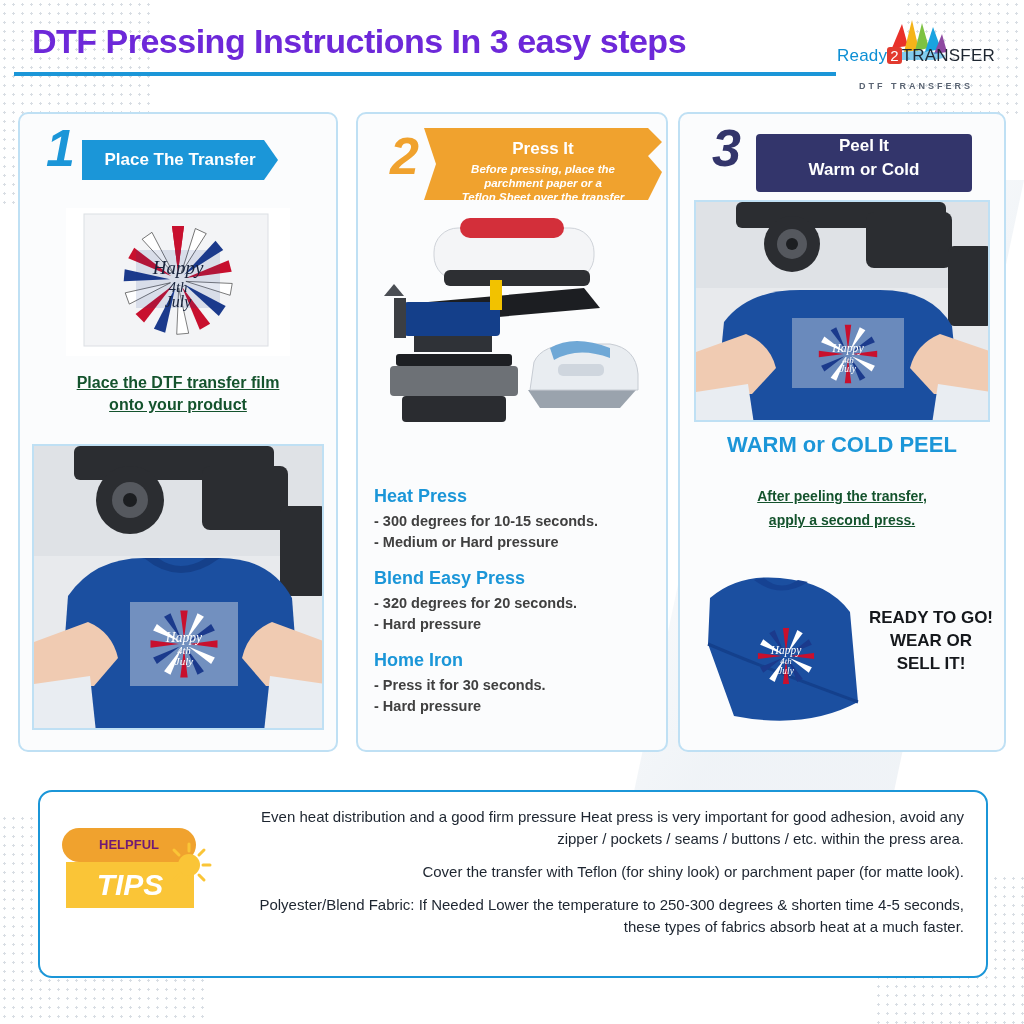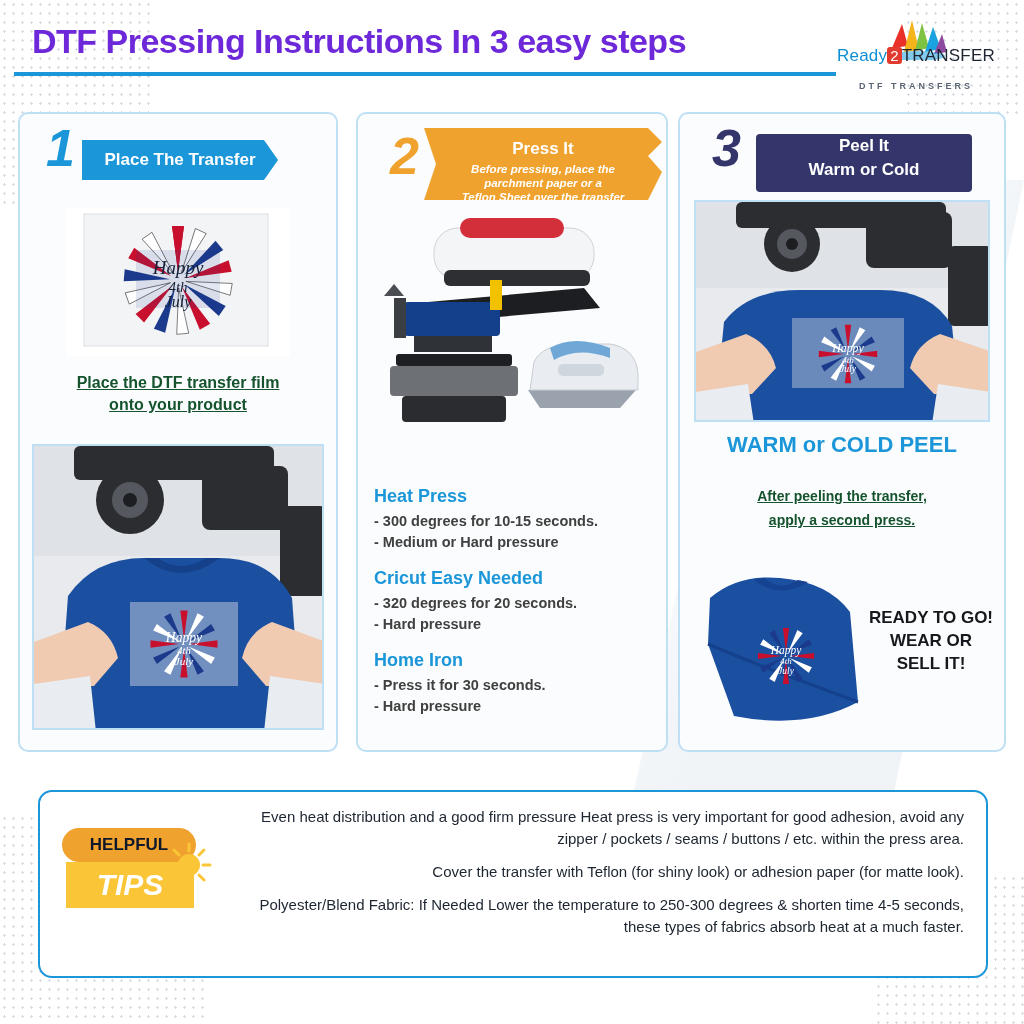--- a/index.html
+++ b/index.html
@@ -99,22 +99,22 @@
   .hp p { font-size: 14.5px; font-weight: bold; color: #404040; line-height: 21px; }
 
   
   .tips {
     position: absolute; left: 38px; top: 790px; width: 950px; height: 188px;
     border: 2px solid #1b96d8; border-radius: 14px; background: #fff;
   }
   .tips-badge { position: absolute; left: 62px; top: 818px; width: 150px; height: 120px; }
   .tb-top {
     position: absolute; left: 0; top: 10px; width: 134px; height: 34px;
-    background: #f0a22e; border-radius: 17px; color: #0f172a; font-weight: bold;
-    font-size: 17px; text-align: center; line-height: 34px;
+    background: #f0a22e; border-radius: 17px; color: #701a75; font-weight: bold;
+    font-size: 13px; text-align: center; line-height: 34px;
   }
   .tb-bot {
     position: absolute; left: 4px; top: 44px; width: 128px; height: 46px;
     background: #fac537; color: #fff; font-weight: bold; font-size: 30px;
     text-align: center; line-height: 46px; font-style: italic;
     clip-path: polygon(0 0, 128px 0, 128px 46px, 26px 46px, 18px 62px, 14px 46px, 0 46px);
   }
   .tb-sun { position: absolute; left: 104px; top: 24px; width: 46px; height: 46px; }
   .tips-text { position: absolute; left: 238px; top: 806px; width: 726px; text-align: right; }
   .tips-text p { font-size: 15px; color: #1d2530; line-height: 22px; margin-bottom: 11px; }
@@ -277,21 +277,21 @@
     </g>
   </svg>
 </div>
 
 <div class="hp" style="top:486px;">
   <h3>Heat Press</h3>
   <p>- 300 degrees for 10-15 seconds.</p>
   <p>- Medium or Hard pressure</p>
 </div>
 <div class="hp" style="top:568px;">
-  <h3>Cricut Easy Needed</h3>
+  <h3>Blend Easy Press</h3>
   <p>- 320 degrees for 20 seconds.</p>
   <p>- Hard pressure</p>
 </div>
 <div class="hp" style="top:650px;">
   <h3>Home Iron</h3>
   <p>- Press it for 30 seconds.</p>
   <p>- Hard pressure</p>
 </div>
 
 <div class="panel" id="panel3"></div>
@@ -391,15 +391,15 @@
         <line x1="37" y1="23" x2="44" y2="23"></line>
       <line x1="8" y1="8" x2="13" y2="13"></line>
         <line x1="33" y1="33" x2="38" y2="38"></line>
       <line x1="38" y1="8" x2="33" y2="13"></line>
         <line x1="13" y1="33" x2="8" y2="38"></line>
     </g>
   </svg>
 </div>
 <div class="tips-text">
   <p>Even heat distribution and a good firm pressure Heat press is very important for good adhesion, avoid any zipper / pockets / seams / buttons / etc. within the press area.</p>
-  <p>Cover the transfer with Teflon (for shiny look) or adhesion paper (for matte look).</p>
+  <p>Cover the transfer with Teflon (for shiny look) or parchment paper (for matte look).</p>
   <p>Polyester/Blend Fabric: If Needed Lower the temperature to 250-300 degrees &amp; shorten time 4-5 seconds, these types of fabrics absorb heat at a much faster.</p>
 </div>
 
 </body></html>

